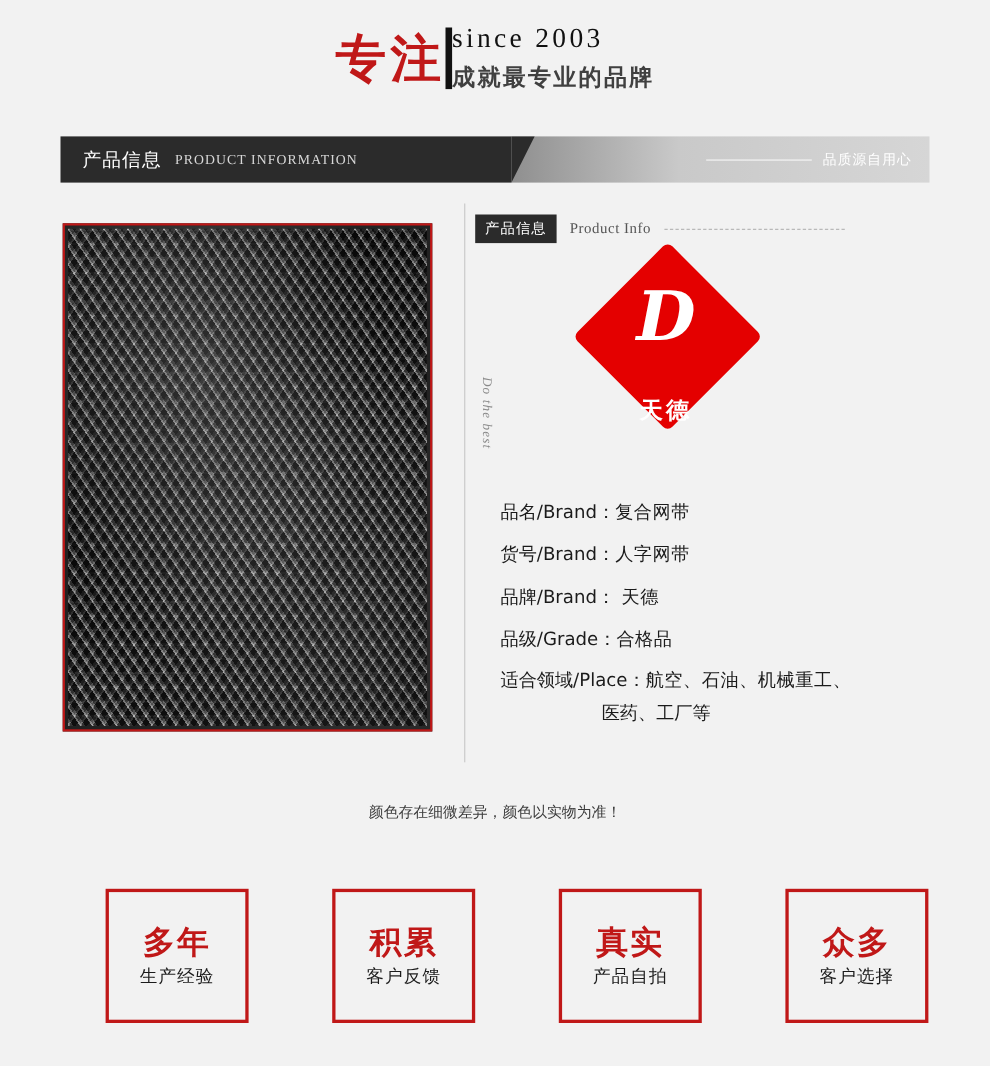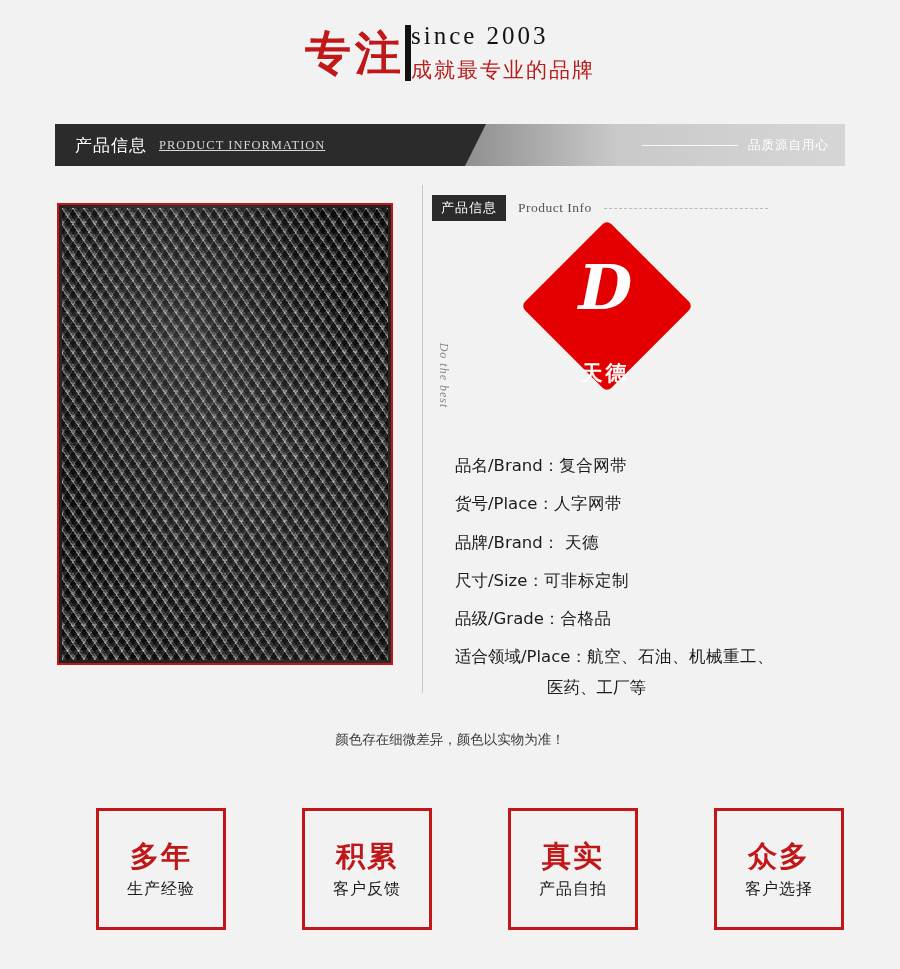--- a/index.html
+++ b/index.html
@@ -56,22 +56,22 @@
   }
   .header-since {
     font-family: "Liberation Serif", serif;
     font-size: 25px;
     color: #111;
     letter-spacing: 3px;
   }
   .header-sub {
     font-family: "DejaVu Sans", sans-serif;
     font-size: 21px;
-    font-weight: normal;
-    color: #b91c1c;
+    font-weight: bold;
+    color: #404040;
     letter-spacing: 2px;
   }
 
   
   .section-bar {
     position: absolute;
     left: 55px;
     top: 124px;
     width: 790px;
     height: 42px;
@@ -102,21 +102,20 @@
     font-size: 17px;
     font-family: "DejaVu Sans", sans-serif;
     letter-spacing: 1px;
   }
   .sb-en {
     color: #d8d8d8;
     font-size: 12.5px;
     font-family: "Liberation Serif", serif;
     margin-left: 12px;
     letter-spacing: 1px;
-    text-decoration: underline;
   }
   .section-bar-light {
     flex: 1;
     background: linear-gradient(to right, #8f8f8f 0%, #c9c9c9 40%, #d6d6d6 100%);
     display: flex;
     align-items: center;
     justify-content: flex-end;
     padding-right: 16px;
     box-sizing: border-box;
   }
@@ -396,27 +395,24 @@
     <div class="logo-diamond"></div>
     <div class="logo-mark">D</div>
     <div class="logo-name">天德</div>
   </div>
 
   <div class="specs">
     <div class="spec-row">
       <span class="lbl">品名/Brand：</span><span class="val">复合网带</span>
     </div>
     <div class="spec-row">
-      <span class="lbl">货号/Place：</span><span class="val">人字网带</span>
+      <span class="lbl">货号/Brand：</span><span class="val">人字网带</span>
     </div>
     <div class="spec-row">
       <span class="lbl">品牌/Brand：</span><span class="val">  天德</span>
-    </div>
-    <div class="spec-row">
-      <span class="lbl">尺寸/Size：</span><span class="val">可非标定制</span>
     </div>
     <div class="spec-row">
       <span class="lbl">品级/Grade：</span><span class="val">合格品</span>
     </div>
     <div class="spec-row">
       <span class="lbl">适合领域/Place：</span><span class="val">航空、石油、机械重工、</span>
     </div>
     <div class="spec-cont">医药、工厂等</div>
   </div>
 

